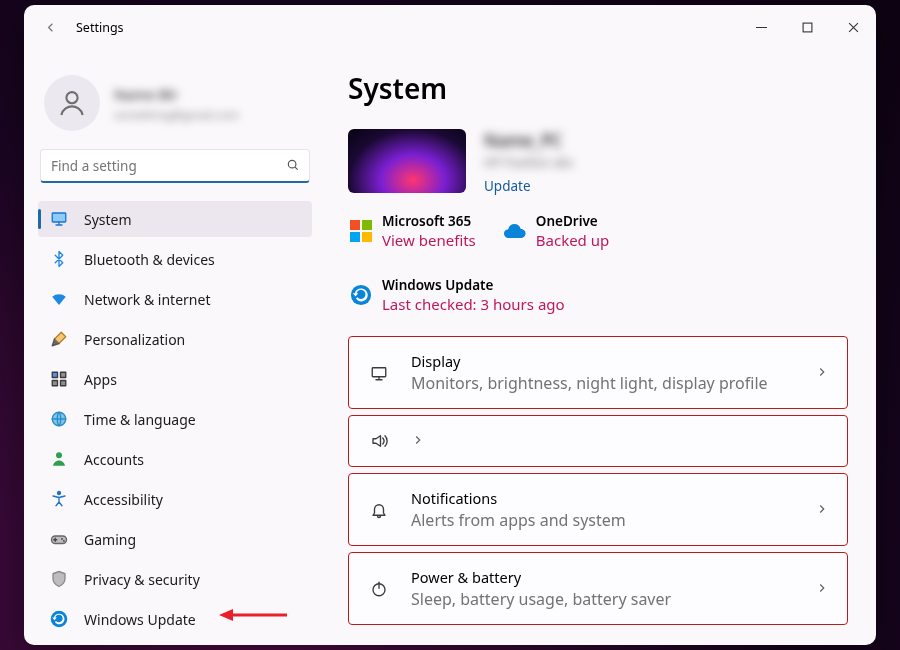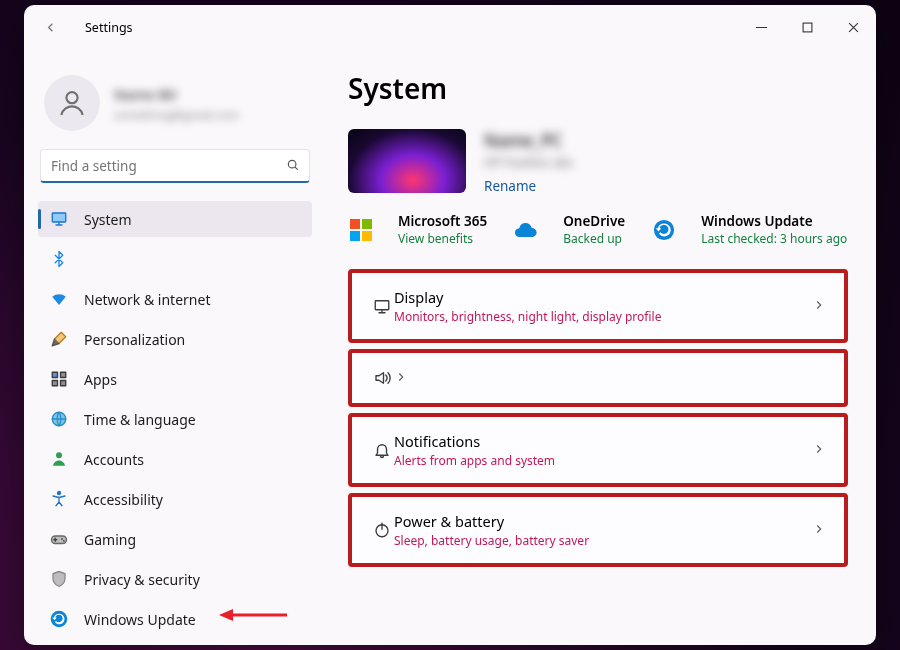--- a/index.html
+++ b/index.html
@@ -11,21 +11,21 @@
     background: #fbf8fc;
     border-radius: 10px;
     box-shadow: 0 10px 40px rgba(0,0,0,.5);
     display: flex; flex-direction: column;
     overflow: hidden;
   }
 
   
   .titlebar { height: 44px; display: flex; align-items: center; padding-left: 10px; }
   .back-btn { width: 32px; height: 32px; display: flex; align-items: center; justify-content: center; color: #777; border-radius: 4px; }
-  .title-text { font-size: 12.5px; margin-left: 19px; }
+  .title-text { font-size: 12.5px; margin-left: 10px; }
   .win-controls { margin-left: auto; display: flex; }
   .win-ctrl { width: 46px; height: 32px; display: flex; align-items: center; justify-content: center; color: #333; }
 
   .body { flex: 1; display: flex; overflow: hidden; }
 
   
   .sidebar { width: 300px; padding: 10px 12px 10px 14px; display: flex; flex-direction: column; }
   .account { display: flex; align-items: center; gap: 14px; padding: 16px 6px 18px 6px; }
   .avatar { width: 56px; height: 56px; border-radius: 50%; background: #ece8ef; display: flex; align-items: center; justify-content: center; color: #6f6f6f; }
   .account-text .l1 { filter: blur(4px); color:#555; font-weight:600; font-size:14px; }
@@ -69,43 +69,43 @@
   .device-row { display: flex; align-items: flex-start; gap: 18px; margin-bottom: 16px; }
   .device-thumb {
     width: 118px; height: 64px; border-radius: 6px;
     background: radial-gradient(ellipse at 55% 80%, #ff3570 0%, #7a1fd1 35%, #1a0933 70%, #060211 100%);
   }
   .device-meta .dn { filter: blur(5px); font-weight:600; font-size:17px; color:#333; }
   .device-meta .dm { filter: blur(5px); font-size:12.5px; color:#666; margin-top:2px; }
   .rename { color: #14599f; font-size: 13.5px; margin-top: 6px; display:inline-block; }
 
   .status-row { display: flex; gap: 26px; margin: 4px 0 22px 0; flex-wrap: wrap; }
-  .status-item { display: flex; align-items: center; gap: 24px; }
+  .status-item { display: flex; align-items: center; gap: 8px; }
   .status-icon { width: 26px; height: 26px; display: flex; align-items: center; justify-content: center; }
   .status-item .st { font-size: 13.5px; font-weight: 600; }
-  .status-item .ss { font-size: 12px; color: #15803d; }
+  .status-item .ss { font-size: 15px; color: #be185d; }
 
   .ms365 {
     width:22px; height:22px; display:grid; grid-template: 1fr 1fr / 1fr 1fr; gap:2px;
   }
   .ms365 span:nth-child(1){background:#f25022;}
   .ms365 span:nth-child(2){background:#7fba00;}
   .ms365 span:nth-child(3){background:#00a4ef;}
   .ms365 span:nth-child(4){background:#ffb900;}
 
   .card {
-    display: flex; align-items: center; 
-    background: #fdfcfe; border: 4px solid #b91c1c; border-radius: 4px;
+    display: flex; align-items: center; gap: 20px;
+    background: #fdfcfe; border: 1px solid #b91c1c; border-radius: 4px;
     padding: 14px 18px; margin-bottom: 6px;
     cursor: default;
   }
   .card-icon { width: 24px; display:flex; align-items:center; justify-content:center; color:#3b3b3b; }
   .card-text { flex: 1; }
   .card-title { font-size: 14.5px; }
-  .card-sub { font-size: 12px; color: #be185d; margin-top: 1px; }
+  .card-sub { font-size: 16px; color: #737373; margin-top: 1px; }
   .chev { color: #5f5f5f; }
 </style>
 </head>
 <body>
 
 <div class="window">
 
   <div class="titlebar">
     <div class="back-btn">
       <svg width="15" height="15" viewBox="0 0 24 24" fill="none" stroke="currentColor" stroke-width="2">
@@ -168,20 +168,21 @@
               </svg>
             </span>
                  <span>System</span>
           </div>
           <div class="nav-item">
             <span class="nav-icon">
               <svg width="18" height="18" viewBox="0 0 24 24" fill="none" stroke="currentColor" stroke-width="1.8" stroke-linecap="round" stroke-linejoin="round" style="color:#1e88e5">
                 <path d="M7 7l10 10-5 5V2l5 5L7 17"></path>
               </svg>
             </span>
+                 <span>Bluetooth &amp; devices</span>
           </div>
           <div class="nav-item">
             <span class="nav-icon">
               <svg width="18" height="18" viewBox="0 0 24 24" fill="none" stroke="currentColor" stroke-width="1.8" stroke-linecap="round" stroke-linejoin="round" style="color:#1e88e5;fill:#1e88e5;stroke:none">
                 <path d="M12 3L2 12h4v9h12v-9h4L12 3z" fill="none" stroke="#1e88e5" stroke-width="0"></path>
                 <path d="M3 9a14 14 0 0 1 18 0l-9 11L3 9z"></path>
               </svg>
             </span>
                  <span>Network &amp; internet</span>
           </div>
@@ -269,21 +270,21 @@
     </div>
 
     <div class="content">
       <h1 class="page-title">System</h1>
 
       <div class="device-row">
         <div class="device-thumb"></div>
         <div class="device-meta">
           <div class="dn">Name_PC</div>
           <div class="dm">HP Pavilion abc</div>
-          <a class="rename">Rename</a>
+          <a class="rename">Update</a>
         </div>
       </div>
 
       <div class="status-row">
         <div class="status-item">
           <div class="status-icon">
               <div class="ms365">
                 <span></span>
                 <span></span>
                 <span></span>

